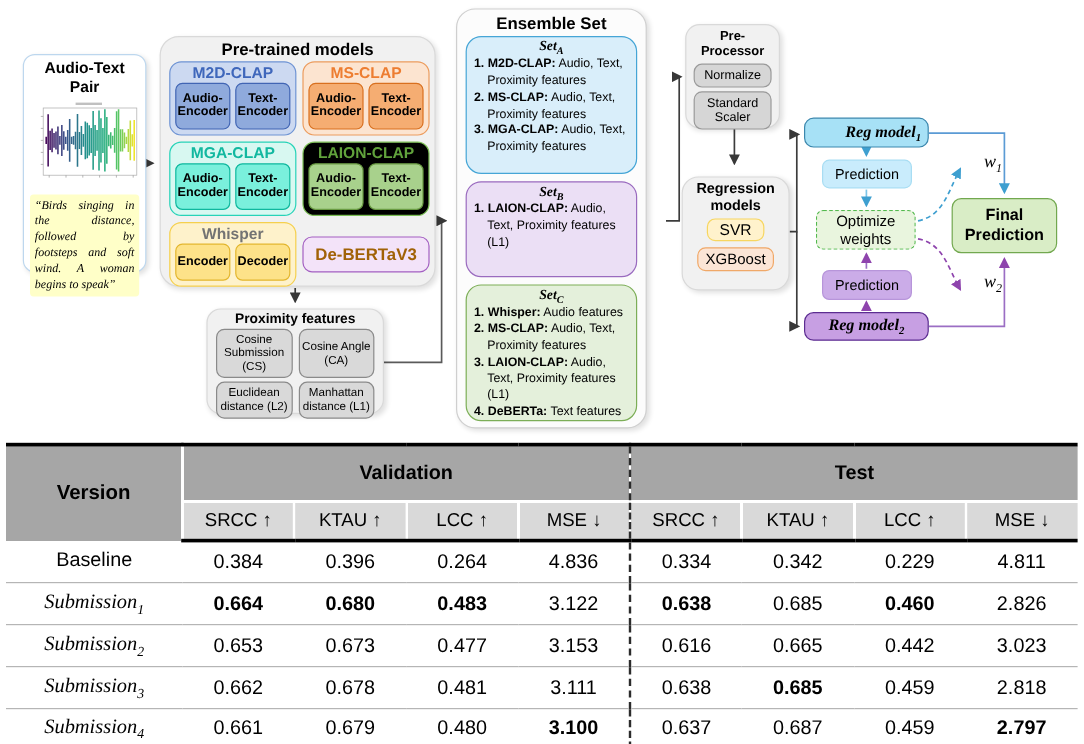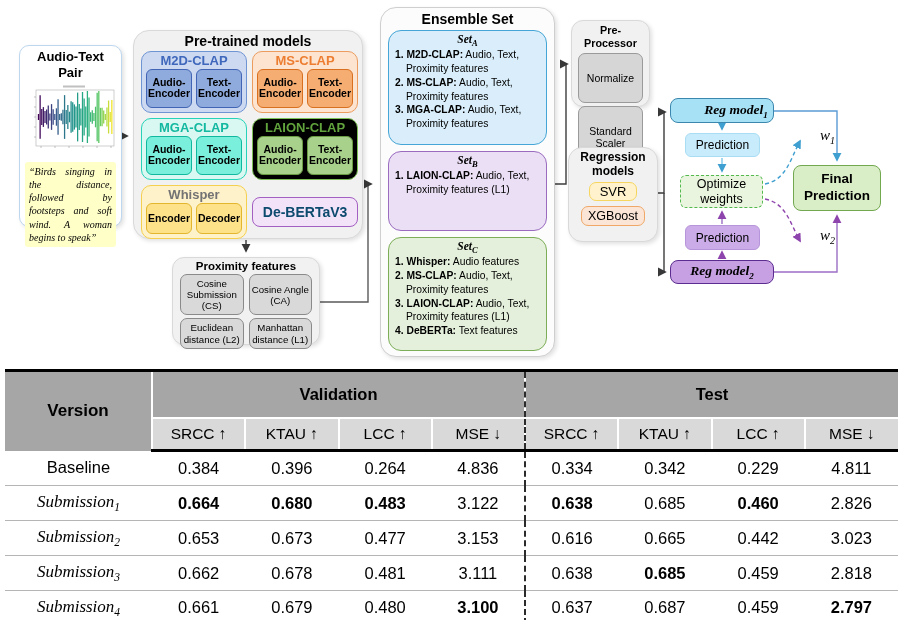--- a/index.html
+++ b/index.html
@@ -36,50 +36,50 @@
   .subbox { flex: 1; border: 1.3px solid; border-radius: 6px; font-size: 10.5px;
             font-weight: 600; line-height: 1.1; display: flex; align-items: center;
             justify-content: center; text-align: center; padding: 2px 1px; }
   .c-m2d   { background:#ccd9f1; border-color:#6f94d4; } .c-m2d .mname{color:#3f67bb;} .c-m2d .subbox{background:#8faadc;border-color:#4165b4;}
   .c-ms    { background:#fce4d0; border-color:#ec9c5e; } .c-ms  .mname{color:#ed7d31;} .c-ms  .subbox{background:#f5ad72;border-color:#d9701f;}
   .c-mga   { background:#d8f8f1; border-color:#27d3b8; } .c-mga .mname{color:#12b8a0;} .c-mga .subbox{background:#7af0dc;border-color:#0fb89e;}
   .c-laion { background:#000000; border-color:#7cbf55; } .c-laion .mname{color:#61a33c;} .c-laion .subbox{background:#a8d18c;border-color:#6a9c43;}
   .c-whisper { background:#fef2cb; border-color:#f5d04e; } .c-whisper .mname{color:#737373;} .c-whisper .subbox{background:#fde289;border-color:#e3b62e;}
   .deb-wrap { display: flex; align-items: center; }
   .deberta { width: 100%; background: #f3e3f9; border: 1.5px solid #a35fc2; border-radius: 8px;
-             color: #0c4a6e; font-weight: bold; font-size: 14px; text-align: center; padding: 6px 2px; }
+             color: #a16207; font-weight: bold; font-size: 14px; text-align: center; padding: 6px 2px; }
 
   
   .proximity { left: 172px; top: 257px; width: 148px; height: 88px; border-radius: 12px; padding: 2px 7px 5px; }
   .proximity .panel-title { font-size: 11.5px; }
   .proxgrid { display: grid; grid-template-columns: 1fr 1fr; gap: 3px 5px; margin-top: 2px; }
   .proxbox { background: #d9d9d9; border: 1.2px solid #8a8a8a; border-radius: 7px;
              font-size: 9.7px; line-height: 1.15; text-align: center; padding: 3px 1px;
              display: flex; align-items: center; justify-content: center; }
 
   
-  .ensemble { left: 380px; top: 7px; width: 175px; height: 350px; background: #fcfcfc;
+  .ensemble { left: 380px; top: 7px; width: 159px; height: 350px; background: #fcfcfc;
               border: 1px solid #cfcfcf; border-radius: 16px; padding: 3px 7px;
               box-shadow: 2px 2px 4px rgba(0,0,0,.12); }
   .ensemble .panel-title { font-size: 14px; margin-bottom: 3px; }
   .eset { border: 1.4px solid; border-radius: 13px; padding: 2px 6px 3px; }
   .eset + .eset { margin-top: 6px; }
   .eset-title { display: block; text-align: center; font-family: "Liberation Serif", serif;
                 font-weight: bold; font-style: italic; font-size: 11.5px; line-height: 1.2; }
   .eset-title sub { font-size: 8.5px; }
   .eitem { font-size: 10.3px; line-height: 1.33; padding-left: 11px; text-indent: -11px; }
   .set-a { background: #d9eefa; border-color: #45a5d6; height: 115px; }
   .set-b { background: #ebdff5; border-color: #9a6bbf; height: 80px; }
   .set-c { background: #e4f0db; border-color: #7cae57; height: 114px; }
 
   
   .preproc { left: 571px; top: 20px; width: 79px; height: 87px; border-radius: 12px; padding: 3px 6px; }
   .preproc .panel-title { font-size: 10.8px; line-height: 1.2; }
   .graybox { background: #d6d6d6; border: 1.2px solid #9a9a9a; border-radius: 7px;
-             font-size: 10.5px; line-height: 1.15; text-align: center; padding: 18px 2px; margin-top: 3px; }
+             font-size: 10.5px; line-height: 1.15; text-align: center; padding: 3px 2px; margin-top: 3px; }
   .regress { left: 568px; top: 147px; width: 90px; height: 95px; border-radius: 14px; padding: 3px 8px; }
   .regress .panel-title { font-size: 12px; line-height: 1.15; }
   .svr { background: #fff2cc; border: 1.4px solid #f7d660; border-radius: 7px; text-align: center;
          font-size: 13px; padding: 1px 0; margin: 3px 12px 0; }
   .xgb { background: #fbe5d6; border: 1.4px solid #f0a868; border-radius: 7px; text-align: center;
          font-size: 12.5px; padding: 2px 0; margin: 5px 4px 0; }
 
   
   .flowbox { position: absolute; display: flex; align-items: center; justify-content: center;
              text-align: center; }

